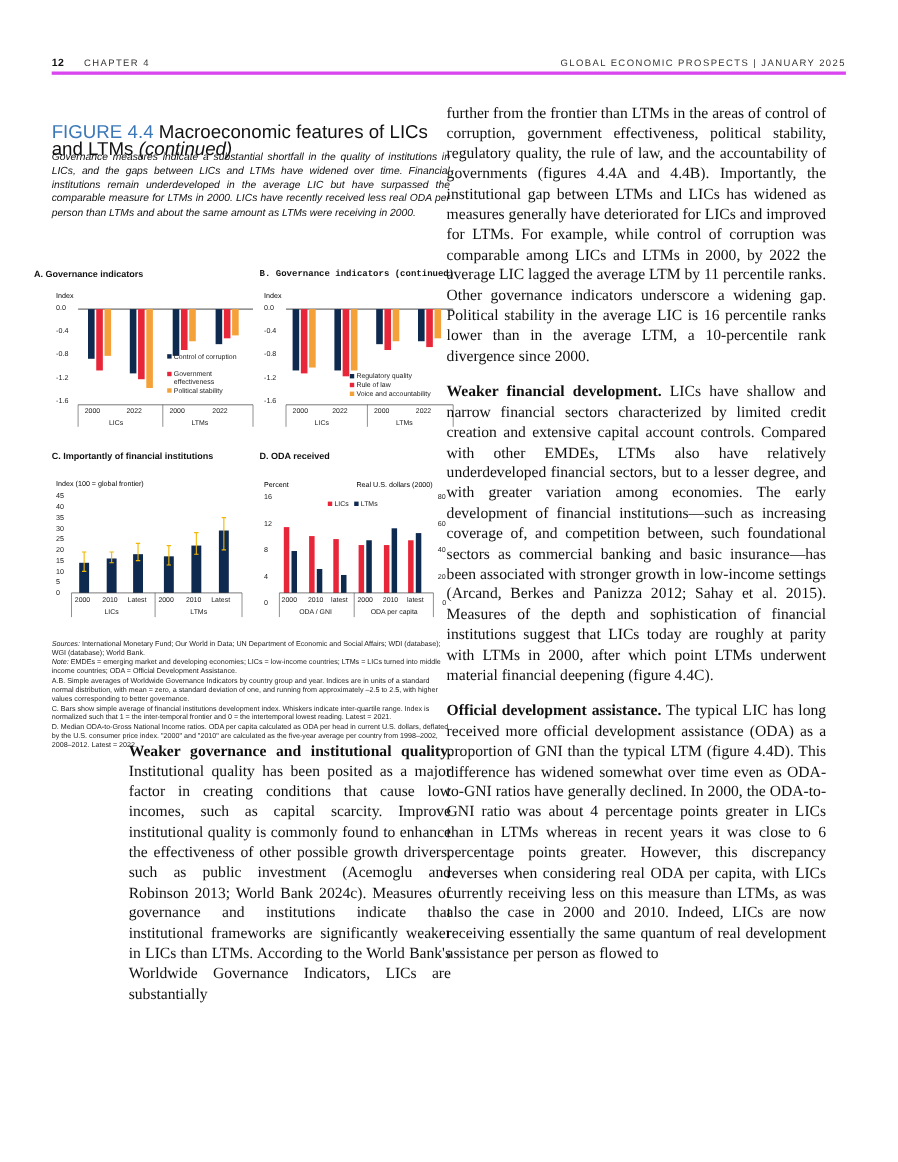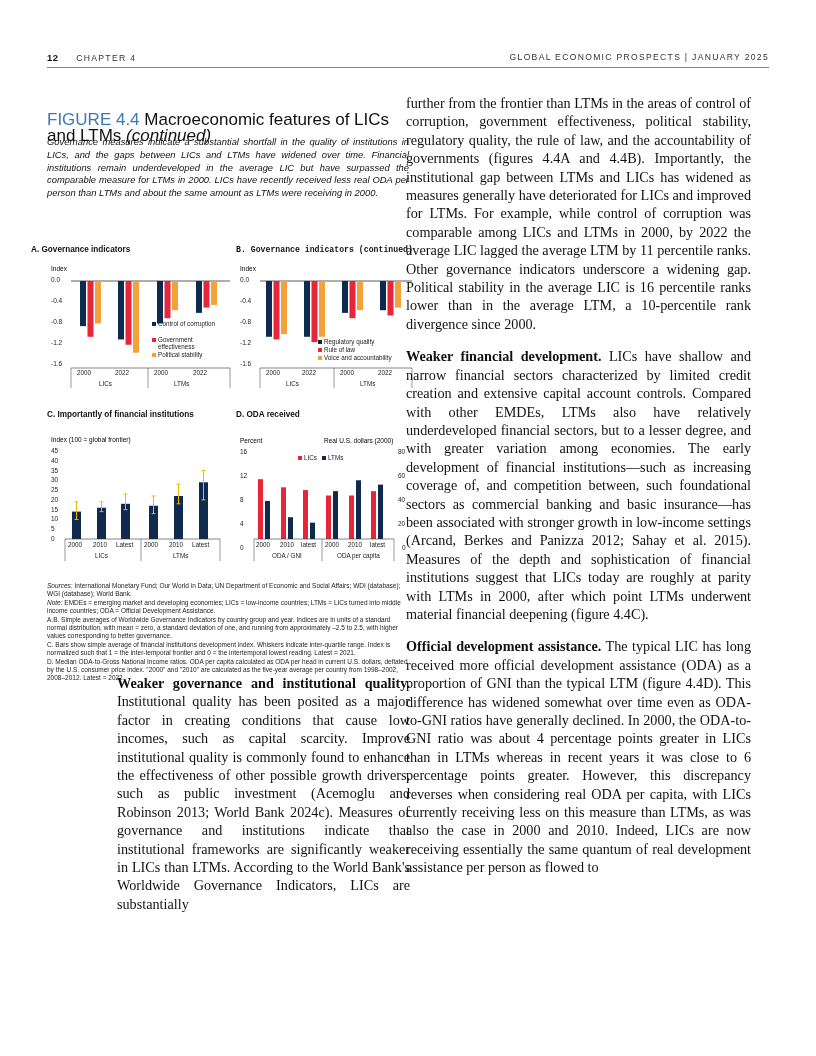--- a/index.html
+++ b/index.html
@@ -1,17 +1,17 @@
 <!DOCTYPE html>
 <html><head>
 <meta charset="utf-8">
 <style>
   * { box-sizing: border-box; margin: 0; padding: 0; }
   body { width: 816px; height: 1056px; background: #fff; position: relative; font-family: "Liberation Sans", sans-serif; color: #111; overflow: hidden; }
-  .header { position: absolute; top: 52px; left: 47px; right: 47px; height: 16px; border-bottom: 1px solid #d946ef; font-size: 8.6px; letter-spacing: 1.3px; color: #333; }
+  .header { position: absolute; top: 52px; left: 47px; right: 47px; height: 16px; border-bottom: 3px solid #d946ef; font-size: 8.6px; letter-spacing: 1.3px; color: #333; }
   .header .pg { font-weight: bold; color: #111; margin-right: 14px; letter-spacing: 0.5px; font-size: 9.5px; }
   .header .right { position: absolute; right: 0; top: 0; text-align: center; }
   .fig-title { position: absolute; left: 47px; top: 112px; width: 365px; font-size: 17px; font-weight: normal; line-height: 16px; }
   .fig-title .lbl { color: #3c78b8; }
   .fig-sub { position: absolute; left: 47px; top: 136px; width: 362px; font-size: 9.4px; font-style: italic; line-height: 12.8px; text-align: justify; }
   .panel-title { position: absolute; font-size: 8.2px; font-weight: bold; line-height: 10px; }
   svg text { font-family: "Liberation Sans", sans-serif; }
   .notes { position: absolute; left: 47px; top: 582px; width: 365px; font-size: 6.5px; line-height: 8.4px; color: #222; }
   .body-text { font-family: "Liberation Serif", serif; font-size: 14.2px; line-height: 18.4px; text-align: justify; color: #111; }
   .col-left { position: absolute; left: 117px; top: 674px; width: 293px; }

